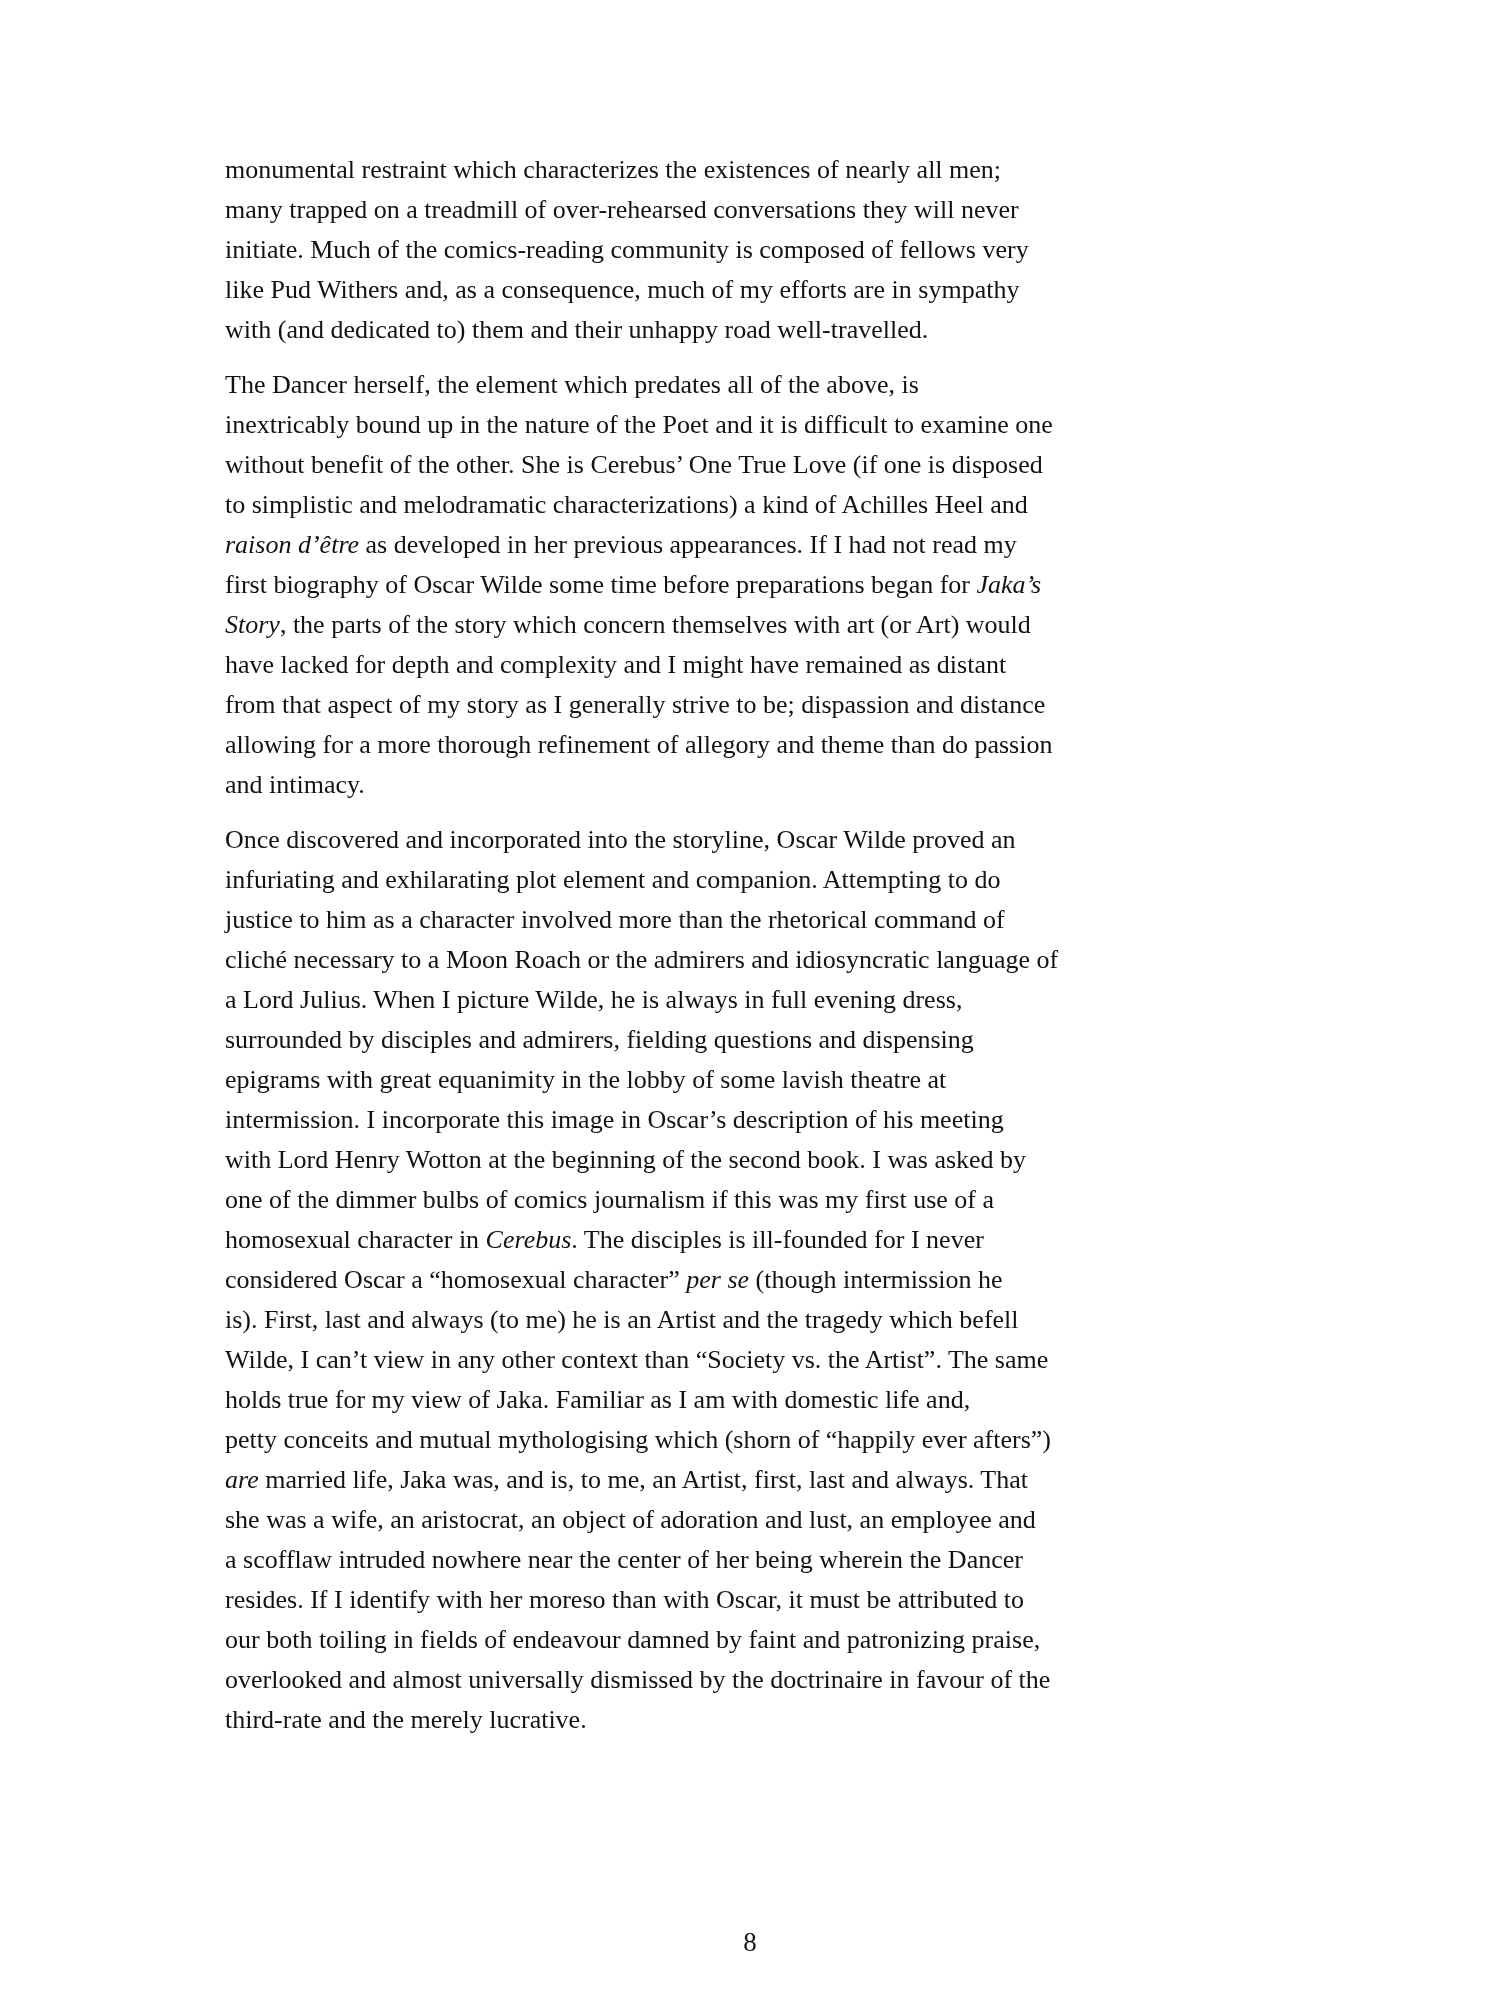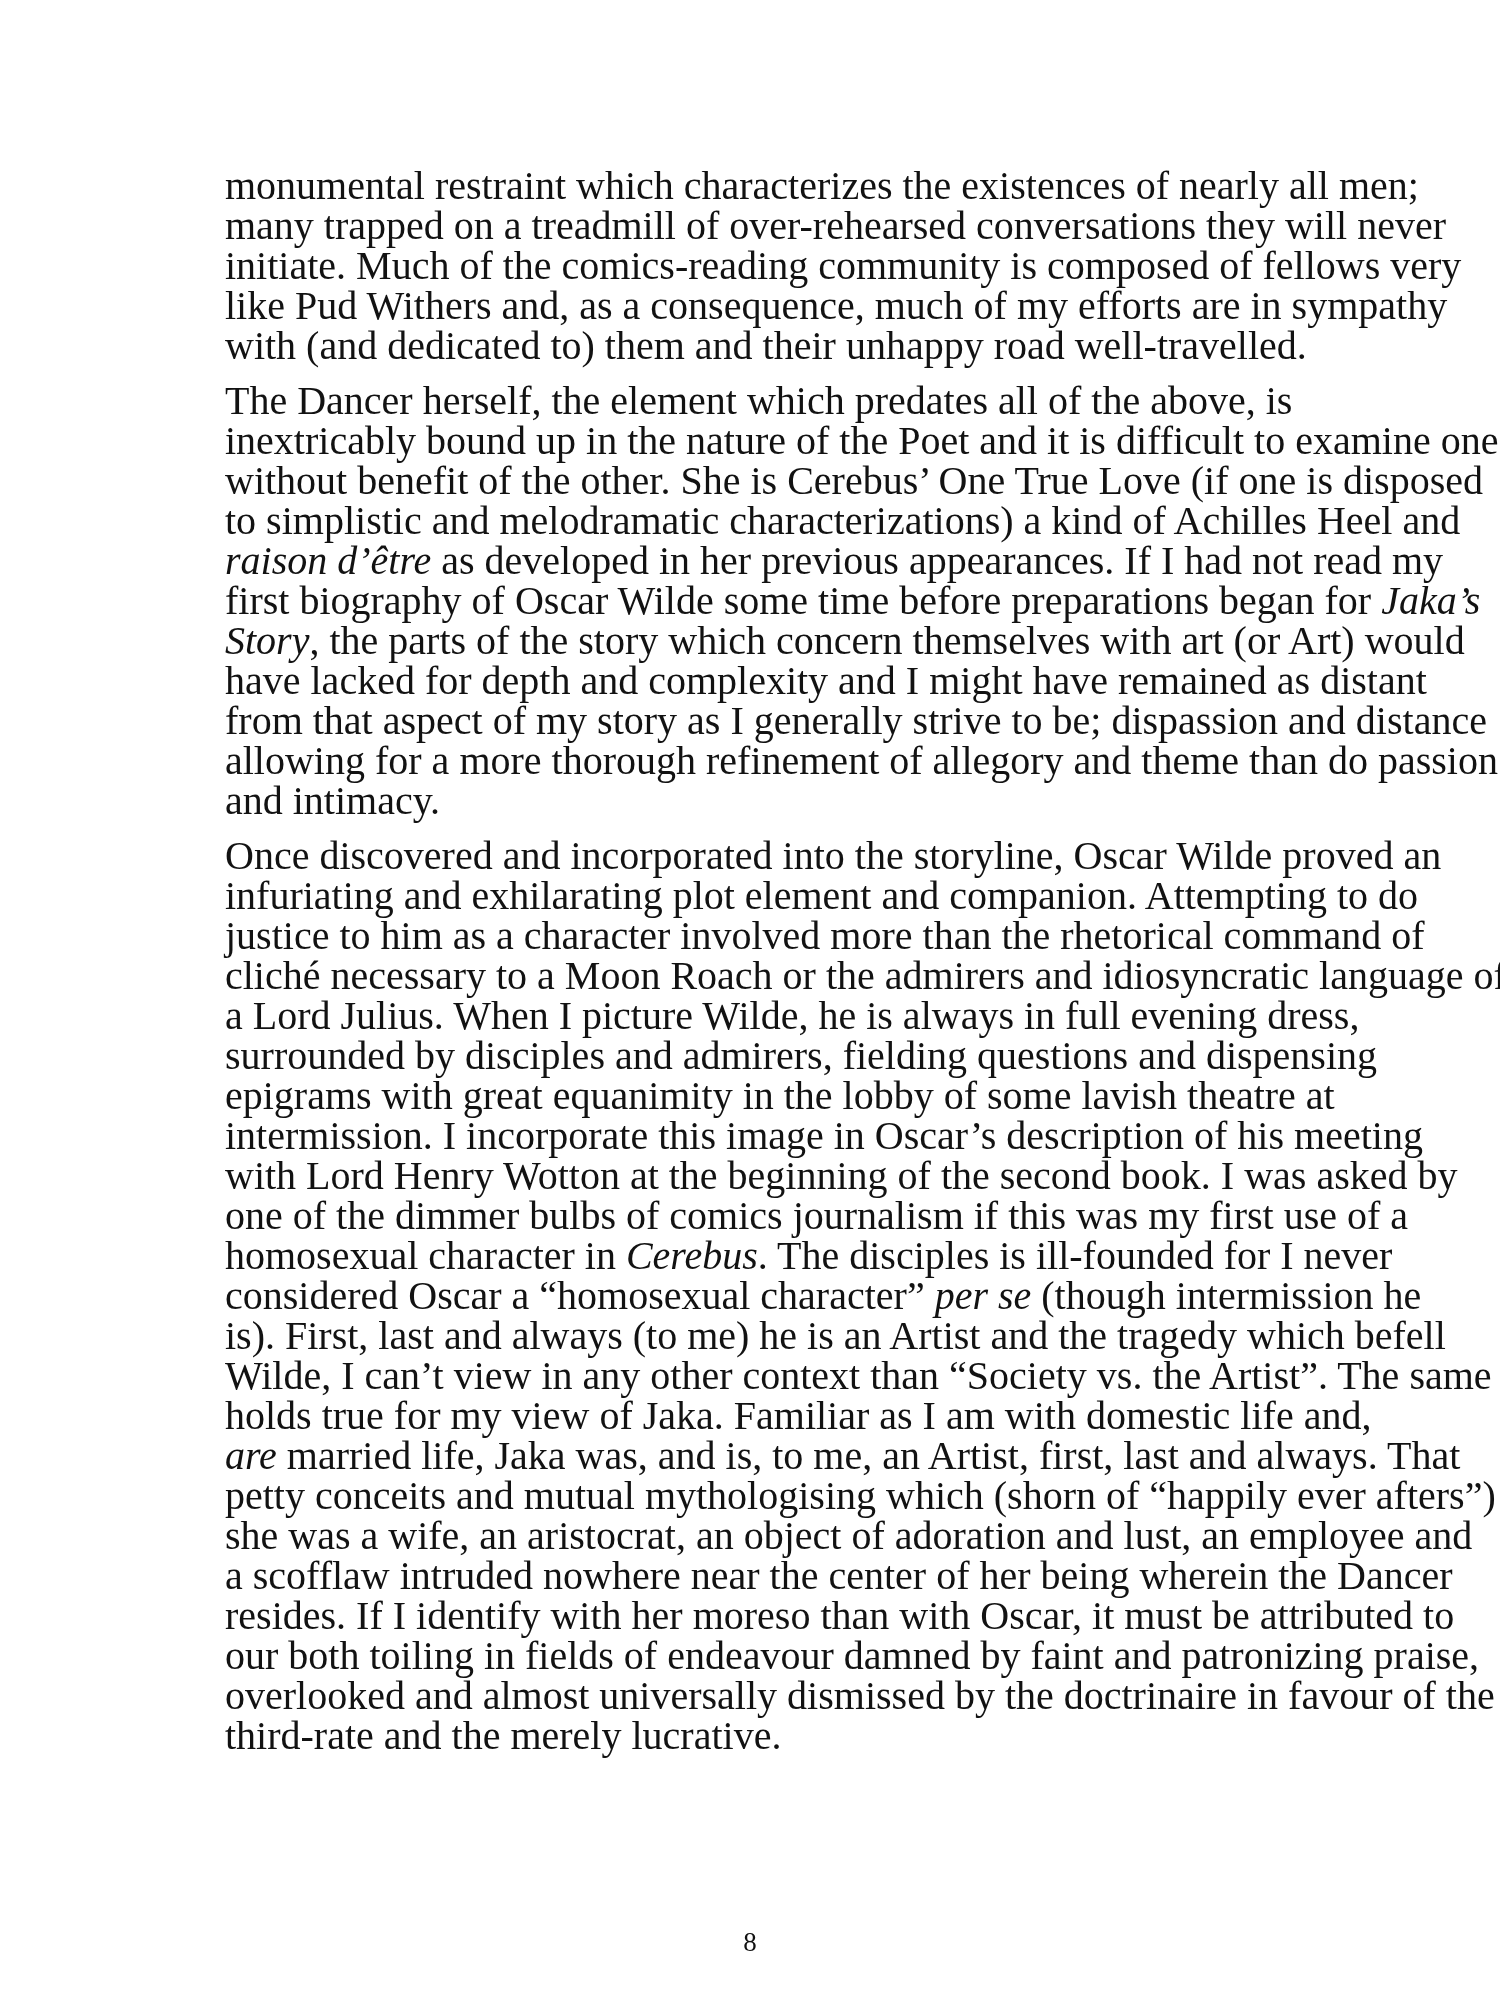--- a/index.html
+++ b/index.html
@@ -8,23 +8,23 @@
     width: 1500px;
     height: 2000px;
     background: #ffffff;
     overflow: hidden;
     font-family: "Liberation Serif", "DejaVu Serif", serif;
     color: #121212;
   }
   .text-block {
     position: absolute;
     left: 225px;
-    top: 166px;
+    top: 150px;
     width: 1130px;
-    font-size: 40px;
+    font-size: 26px;
     line-height: 40px;
     text-align: left;
   }
   .paragraph { margin: 0 0 15px 0; }
   .line { white-space: nowrap; }
   .seg { white-space: pre; }
   .italic { font-style: italic; }
   .page-number {
     position: absolute;
     top: 1926px;
@@ -69,22 +69,22 @@
         <div class="line"><span class="seg">surrounded by disciples and admirers, fielding questions and dispensing</span></div>
         <div class="line"><span class="seg">epigrams with great equanimity in the lobby of some lavish theatre at</span></div>
         <div class="line"><span class="seg">intermission. I incorporate this image in Oscar’s description of his meeting</span></div>
         <div class="line"><span class="seg">with Lord Henry Wotton at the beginning of the second book. I was asked by</span></div>
         <div class="line"><span class="seg">one of the dimmer bulbs of comics journalism if this was my first use of a</span></div>
         <div class="line"><span class="seg">homosexual character in </span><span class="seg italic">Cerebus</span><span class="seg">. The disciples is ill-founded for I never</span></div>
         <div class="line"><span class="seg">considered Oscar a “homosexual character” </span><span class="seg italic">per se</span><span class="seg"> (though intermission he</span></div>
         <div class="line"><span class="seg">is). First, last and always (to me) he is an Artist and the tragedy which befell</span></div>
         <div class="line"><span class="seg">Wilde, I can’t view in any other context than “Society vs. the Artist”. The same</span></div>
         <div class="line"><span class="seg">holds true for my view of Jaka. Familiar as I am with domestic life and,</span></div>
+        <div class="line"><span class="seg">petty conceits and mutual mythologising which (shorn of “happily ever afters”)</span></div>
         <div class="line"><span class="seg italic">are</span><span class="seg"> married life, Jaka was, and is, to me, an Artist, first, last and always. That</span></div>
-        <div class="line"><span class="seg">petty conceits and mutual mythologising which (shorn of “happily ever afters”)</span></div>
         <div class="line"><span class="seg">she was a wife, an aristocrat, an object of adoration and lust, an employee and</span></div>
         <div class="line"><span class="seg">a scofflaw intruded nowhere near the center of her being wherein the Dancer</span></div>
         <div class="line"><span class="seg">resides. If I identify with her moreso than with Oscar, it must be attributed to</span></div>
         <div class="line"><span class="seg">our both toiling in fields of endeavour damned by faint and patronizing praise,</span></div>
         <div class="line"><span class="seg">overlooked and almost universally dismissed by the doctrinaire in favour of the</span></div>
         <div class="line"><span class="seg">third-rate and the merely lucrative.</span></div>
       </div>
     </div>
   <div class="page-number">8</div>
 </div>

